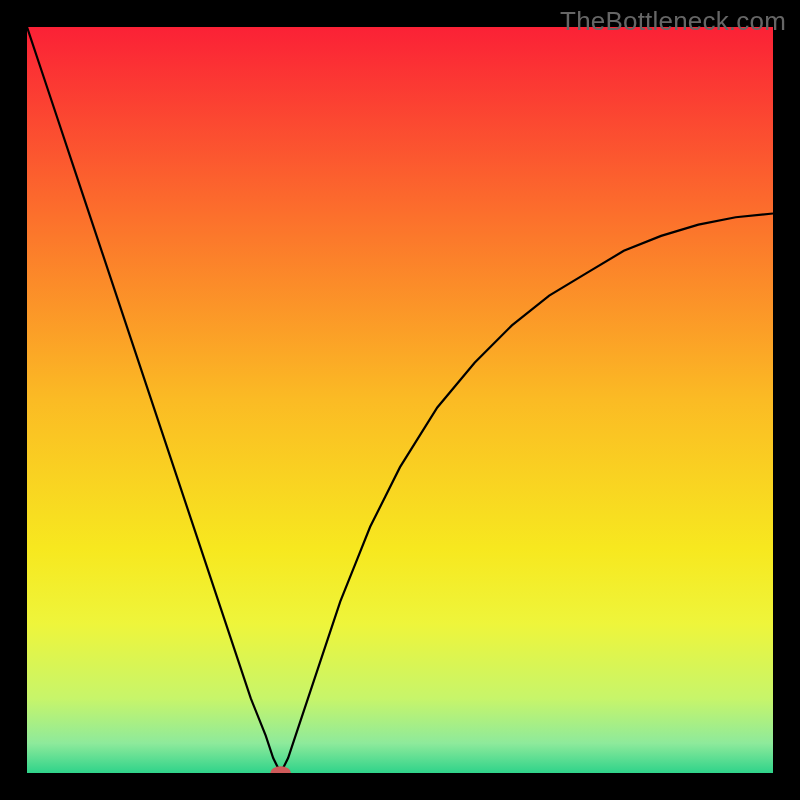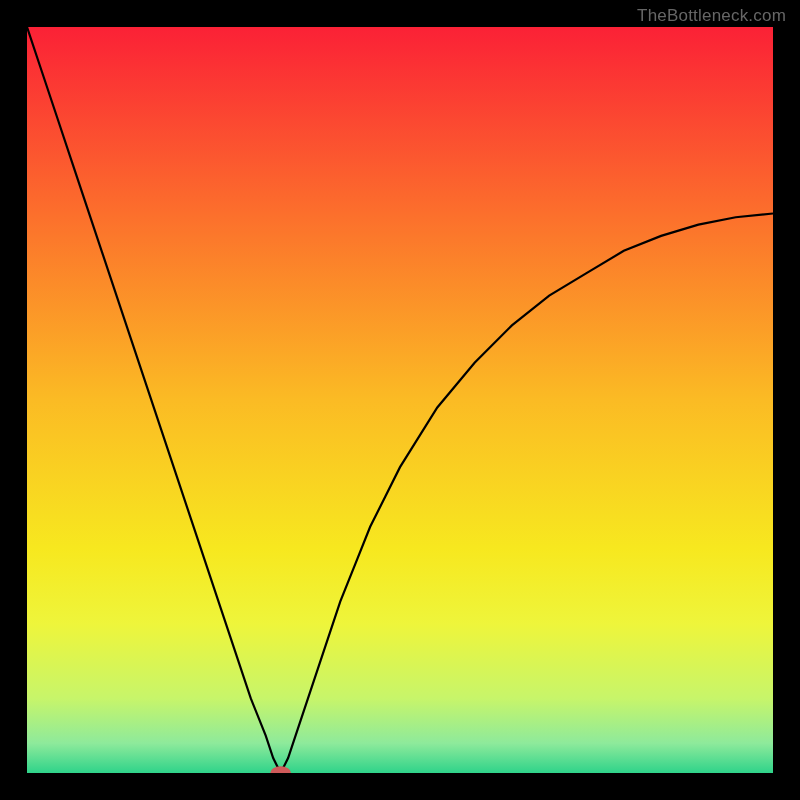--- a/index.html
+++ b/index.html
@@ -15,21 +15,21 @@
     position: relative;
     width: 800px;
     height: 800px;
     background: #000;
   }
   .watermark {
     position: absolute;
     top: 6px;
     right: 14px;
     color: #666;
-    font-size: 17px;
+    font-size: 26px;
     font-weight: 400;
     letter-spacing: 0.2px;
     z-index: 5;
   }
   .plot-area {
     position: absolute;
     left: 27px;
     top: 27px;
     width: 746px;
     height: 746px;

